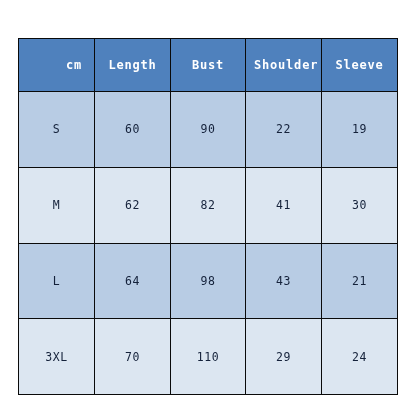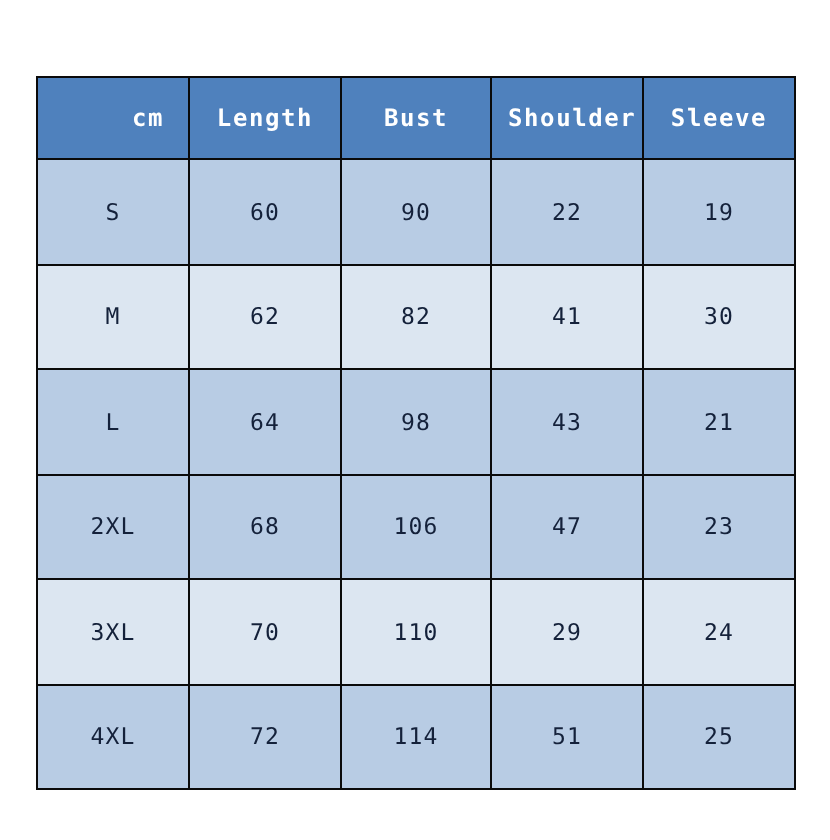--- a/index.html
+++ b/index.html
@@ -25,21 +25,21 @@
   table.size-chart {
     width: 379px;
     height: 357px;
     border-collapse: collapse;
     table-layout: fixed;
   }
 
   table.size-chart th,
   table.size-chart td {
     border: 1.5px solid #0a0a0a;
-    padding: 0 8px;
+    padding: 6px 8px;
     text-align: center;
     vertical-align: middle;
     font-size: 11.5px;
     letter-spacing: 0.6px;
     color: #14213a;
     white-space: nowrap;
     overflow: hidden;
   }
 
   
@@ -110,36 +110,22 @@
         <td>41</td>
         <td>30</td>
       </tr>
       <tr class="row-odd">
         <td>L</td>
         <td>64</td>
         <td>98</td>
         <td>43</td>
         <td>21</td>
       </tr>
-      <tr class="row-odd">
-        <td>2XL</td>
-        <td>68</td>
-        <td>106</td>
-        <td>47</td>
-        <td>23</td>
-      </tr>
       <tr class="row-even">
         <td>3XL</td>
         <td>70</td>
         <td>110</td>
         <td>29</td>
         <td>24</td>
       </tr>
-      <tr class="row-odd">
-        <td>4XL</td>
-        <td>72</td>
-        <td>114</td>
-        <td>51</td>
-        <td>25</td>
-      </tr>
     </tbody>
   </table>
 </div>
 
 </body></html>

